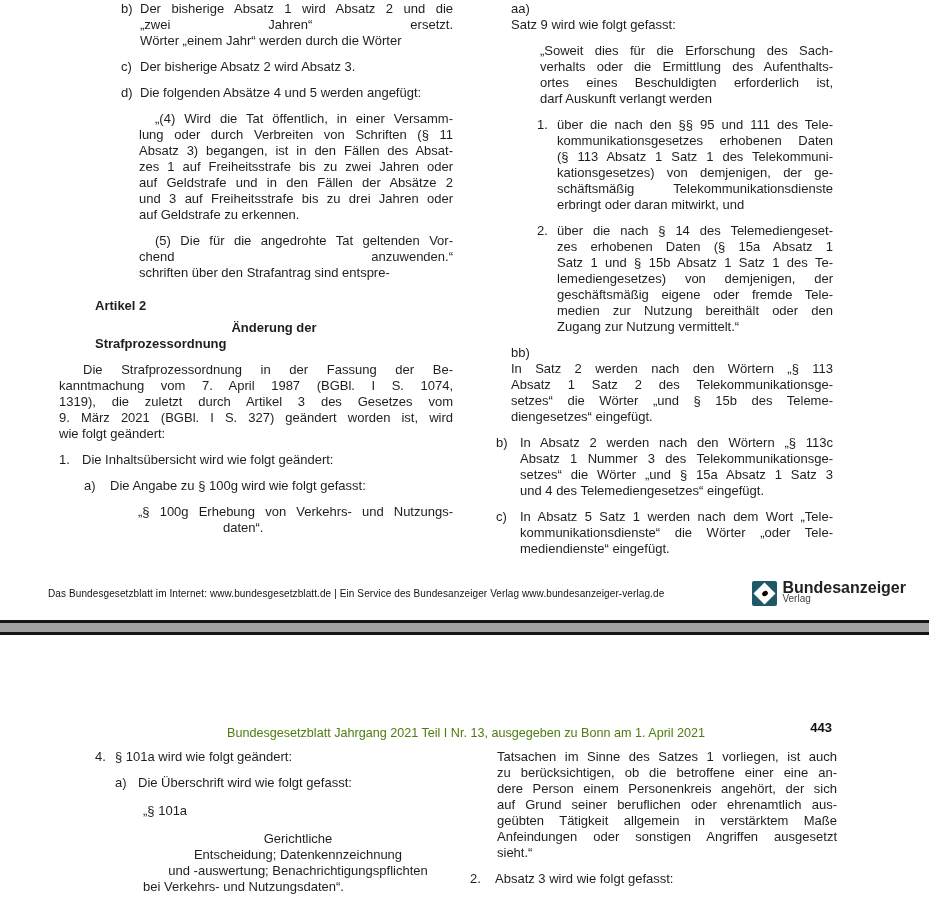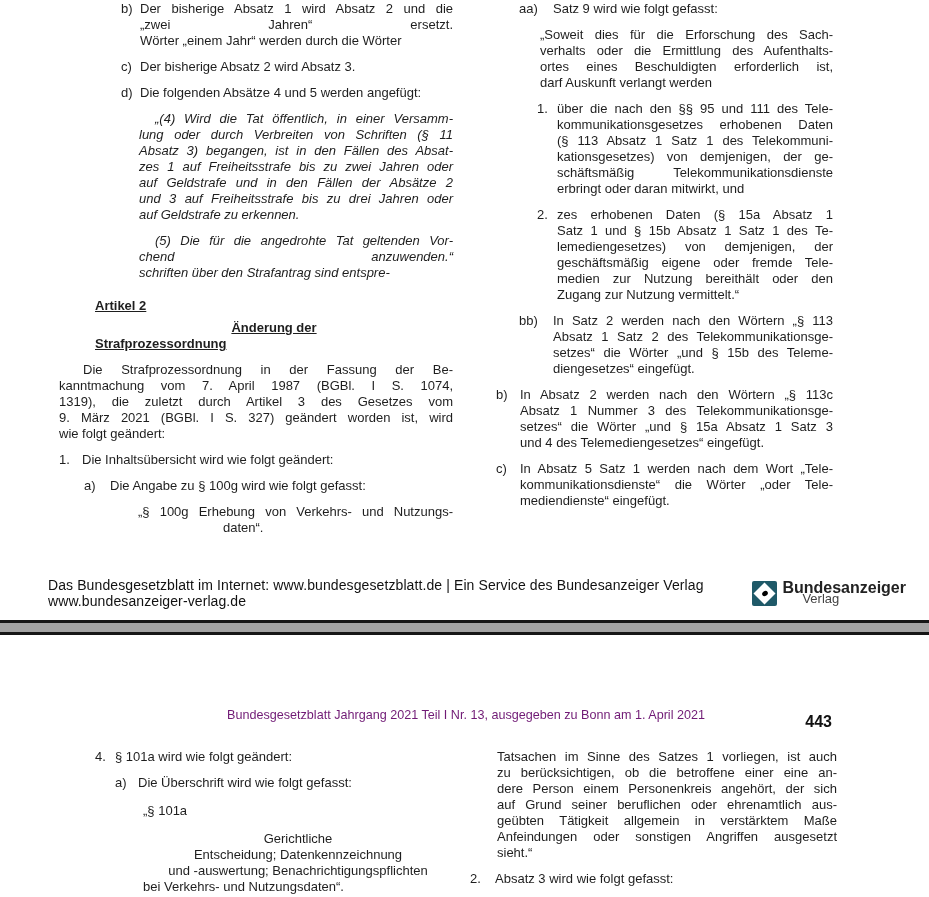--- a/index.html
+++ b/index.html
@@ -26,73 +26,73 @@
   .col{font-size:13px;line-height:16px;color:#1e1e1e;}
 
   .block{display:flex;margin-top:10px;}
   .block:first-child{margin-top:0;}
   .marker{flex:none;}
   .lines{flex:1 1 auto;min-width:0;}
   .ln{text-align:justify;text-align-last:justify;}
   .lines .ln:last-child{text-align-last:left;}
 
   
-  .hd{font-weight:bold;text-decoration:underline;}
+  .hd{font-weight:bold;}
   .hd .ln,.ctr .ln{text-align:center;text-align-last:center;}
   .hd-top{margin-top:17px;margin-left:36px;}
   .hd-sub{margin-top:6px;margin-left:36px;}
   .ctr{margin-top:12px;margin-left:48px;}
 
   
   .i-bcd{margin-left:62px;}  .i-bcd .marker{width:19px;}
-  .q-ind{margin-left:80px;font-style:italic;}
+  .q-ind{margin-left:80px;}
   .fi16 .ln:first-child{text-indent:16px;}
   .fi24 .ln:first-child{text-indent:24px;}
   .i-num .marker{width:23px;}
   .i-a1{margin-left:25px;}   .i-a1 .marker{width:26px;}
   .q-100g{margin-left:79px;} .q-100g .ln + .ln{padding-left:85px;}
 
   
   .i-ab .marker{width:24px;}
-  .i-aabb{margin-left:23px;} .i-aabb .marker{width:34px;}
+  .i-aabb{margin-left:15px;flex-direction:column;} .i-aabb .marker{width:34px;}
   .q-sow{margin-left:44px;}
   .i-12{margin-left:41px;}   .i-12 .marker{width:20px;}
 
   
   .i-num4 .marker{width:20px;}
   .i-a2{margin-left:20px;}   .i-a2 .marker{width:23px;}
   .p-cont{margin-left:27px;}
   .i-num2 .marker{width:25px;}
 
   
   #p1-footer{
     position:absolute;top:580px;left:48px;width:858px;height:26px;
     display:flex;justify-content:space-between;align-items:center;
   }
-  #footer-note{font-size:14px;color:#111;letter-spacing:0.1px;}
+  #footer-note{font-size:10px;color:#111;letter-spacing:0.1px;}
   #footer-logo{display:flex;align-items:center;gap:5px;}
   #logo-text{line-height:11px;}
   #logo-name{font-size:16px;font-weight:bold;color:#222;display:block;}
-  #logo-sub{font-size:13px;color:#444;display:block;margin-left:20px;}
+  #logo-sub{font-size:10px;color:#444;display:block;}
 
   
   #page-sep{
     position:absolute;top:620px;left:0;width:929px;height:9px;
     background:#a3a3a3;
     border-top:3px solid #161616;border-bottom:3px solid #161616;
   }
 
   
   #p2-header{position:absolute;top:73px;left:95px;width:742px;height:16px;}
   #p2-header-title{
     position:absolute;left:0;right:0;text-align:center;
-    font-size:12.6px;color:#701a75;
+    font-size:12.6px;color:#4d7c0f;margin-top:18px;
   }
   #p2-page-number{
-    position:absolute;right:5px;top:5px;font-size:16px;font-weight:bold;color:#111;
+    position:absolute;right:5px;top:12px;font-size:13px;font-weight:bold;color:#111;
   }
 </style>
 </head>
 <body>
 
 <section class="page" id="page1">
   <div class="cols" id="p1-cols">
     <div class="col" id="p1-col-left">
         <div class="block i-bcd">
           <span class="marker">b)</span>
@@ -193,20 +193,21 @@
             <div class="ln">kommunikationsgesetzes erhobenen Daten</div>
             <div class="ln">(§ 113 Absatz 1 Satz 1 des Telekommuni-</div>
             <div class="ln">kationsgesetzes) von demjenigen, der ge-</div>
             <div class="ln">schäftsmäßig Telekommunikationsdienste</div>
             <div class="ln">erbringt oder daran mitwirkt, und</div>
           </div>
         </div>
         <div class="block i-12">
           <span class="marker">2.</span>
           <div class="lines">
+            <div class="ln">über die nach § 14 des Telemediengeset-</div>
             <div class="ln">zes erhobenen Daten (§ 15a Absatz 1</div>
             <div class="ln">Satz 1 und § 15b Absatz 1 Satz 1 des Te-</div>
             <div class="ln">lemediengesetzes) von demjenigen, der</div>
             <div class="ln">geschäftsmäßig eigene oder fremde Tele-</div>
             <div class="ln">medien zur Nutzung bereithält oder den</div>
             <div class="ln">Zugang zur Nutzung vermittelt.“</div>
           </div>
         </div>
         <div class="block i-aabb">
           <span class="marker">bb)</span>

